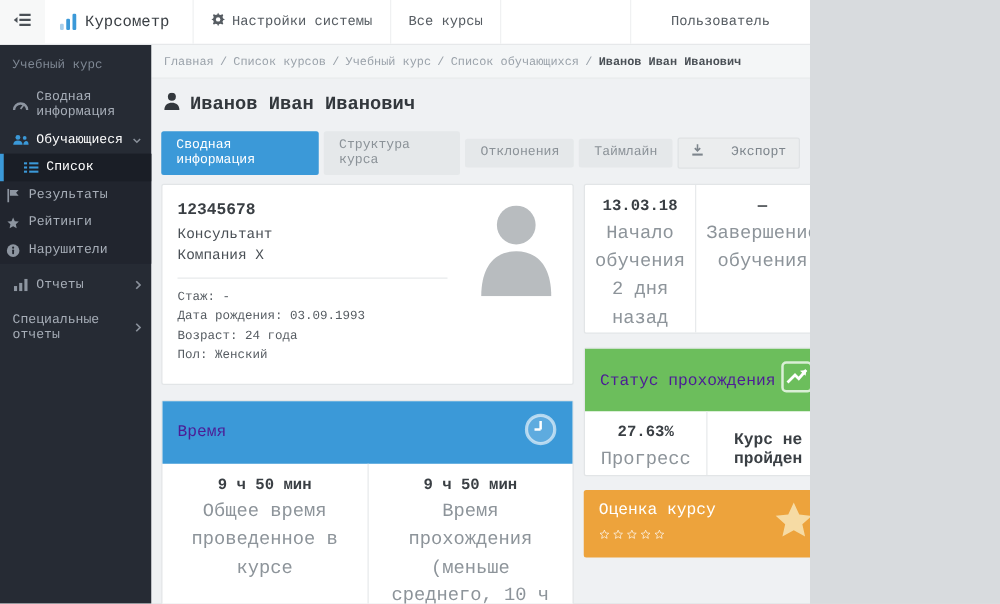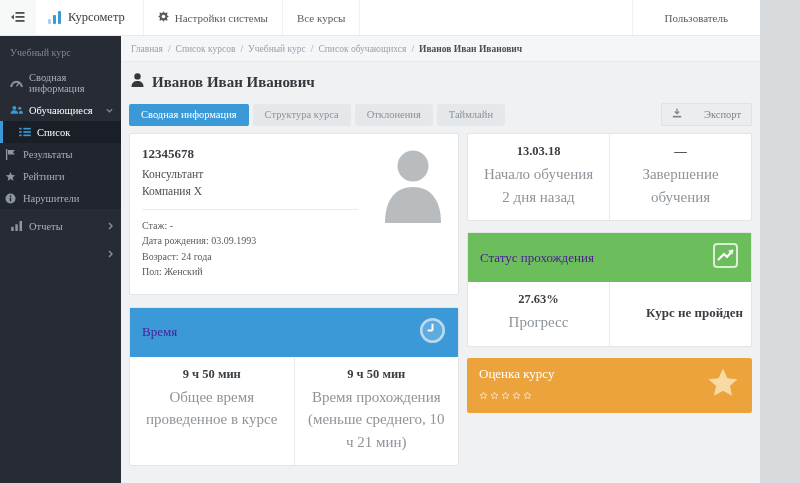--- a/index.html
+++ b/index.html
@@ -1,19 +1,19 @@
 <!DOCTYPE html>
 <html><head>
 <meta charset="utf-8">
 <style>
   * { margin:0; padding:0; box-sizing:border-box; }
   html,body { background:#d8dbde; }
   .app {
-    position:relative; width:760px; height:483px; overflow:hidden;
-    background:#eff1f3; font-family:Liberation Serif, serif;
+    position:relative; width:648px; height:483px; overflow:hidden;
+    background:#eff1f3; font-family:Liberation Mono, monospace;
     -webkit-font-smoothing:antialiased;
   }
   
   .navbar { position:absolute; top:0; left:0; right:0; height:36px; background:#fff;
     border-bottom:1px solid #e6e8ea; display:flex; align-items:stretch; z-index:5; }
   .nav-toggle { width:36px; display:flex; align-items:center; justify-content:center;
     background:#f7f8f8; cursor:pointer; }
   .brand { display:flex; align-items:center; gap:7px; padding:0 18px 0 12px;
     border-right:1px solid #f0f1f2; }
   .brand-bars { display:flex; align-items:flex-end; gap:2px; height:13px; }
@@ -64,21 +64,21 @@
   .p-divider { border:none; border-top:1px solid #e8eaec; margin:8px 88px 8px 0; }
   .p-detail { font-size:10px; color:#565c62; line-height:1.55; }
   .avatar { position:absolute; top:15px; right:14px; }
   
   .c-header { display:flex; align-items:center; justify-content:space-between;
     padding:9px 12px; color:#4c1d95; }
   .c-header .c-title { font-size:13px; }
   .hdr-blue { background:#3b99d8; }
   .hdr-green { background:#6cbe5c; }
   .c-body { display:flex; }
-  .c-col { flex:1; text-align:center; padding:10px 8px 12px; }
+  .c-col { flex:1; text-align:center; padding:10px 8px 0; }
   .c-col + .c-col { border-left:1px solid #e8eaec; }
   .c-value { font-size:12.5px; font-weight:bold; color:#3a3f44; margin-bottom:4px; }
   .c-caption { font-size:15px; color:#8d949a; line-height:1.5; }
   .c-col-mid { display:flex; align-items:center; justify-content:flex-end; }
   .c-strong { font-size:13px; font-weight:bold; color:#3a3f44; }
   
   .activity-top { background:#6cbe5c; padding:12px 12px 12px; }
   .a-title { font-size:13px; color:#fff; }
   .a-sub { font-size:9px; color:rgba(255,255,255,.78); margin-top:3px; }
   .a-chart { display:block; width:100%; height:42px; margin-top:12px; }
@@ -217,20 +217,21 @@
       <span class="chev">
         <svg width="5" height="8" viewBox="0 0 5 8">
             <polyline points="1,1 4,4 1,7" fill="none" stroke="currentColor" stroke-width="1.4"></polyline>
           </svg>
       </span>
     </div>
 
     <div class="sb-gap"></div>
 
     <div class="sb-item">
+      <span>Специальные отчеты</span>
       <span class="chev">
         <svg width="5" height="8" viewBox="0 0 5 8">
             <polyline points="1,1 4,4 1,7" fill="none" stroke="currentColor" stroke-width="1.4"></polyline>
           </svg>
       </span>
     </div>
   </div>
 
   <div class="content">
 

